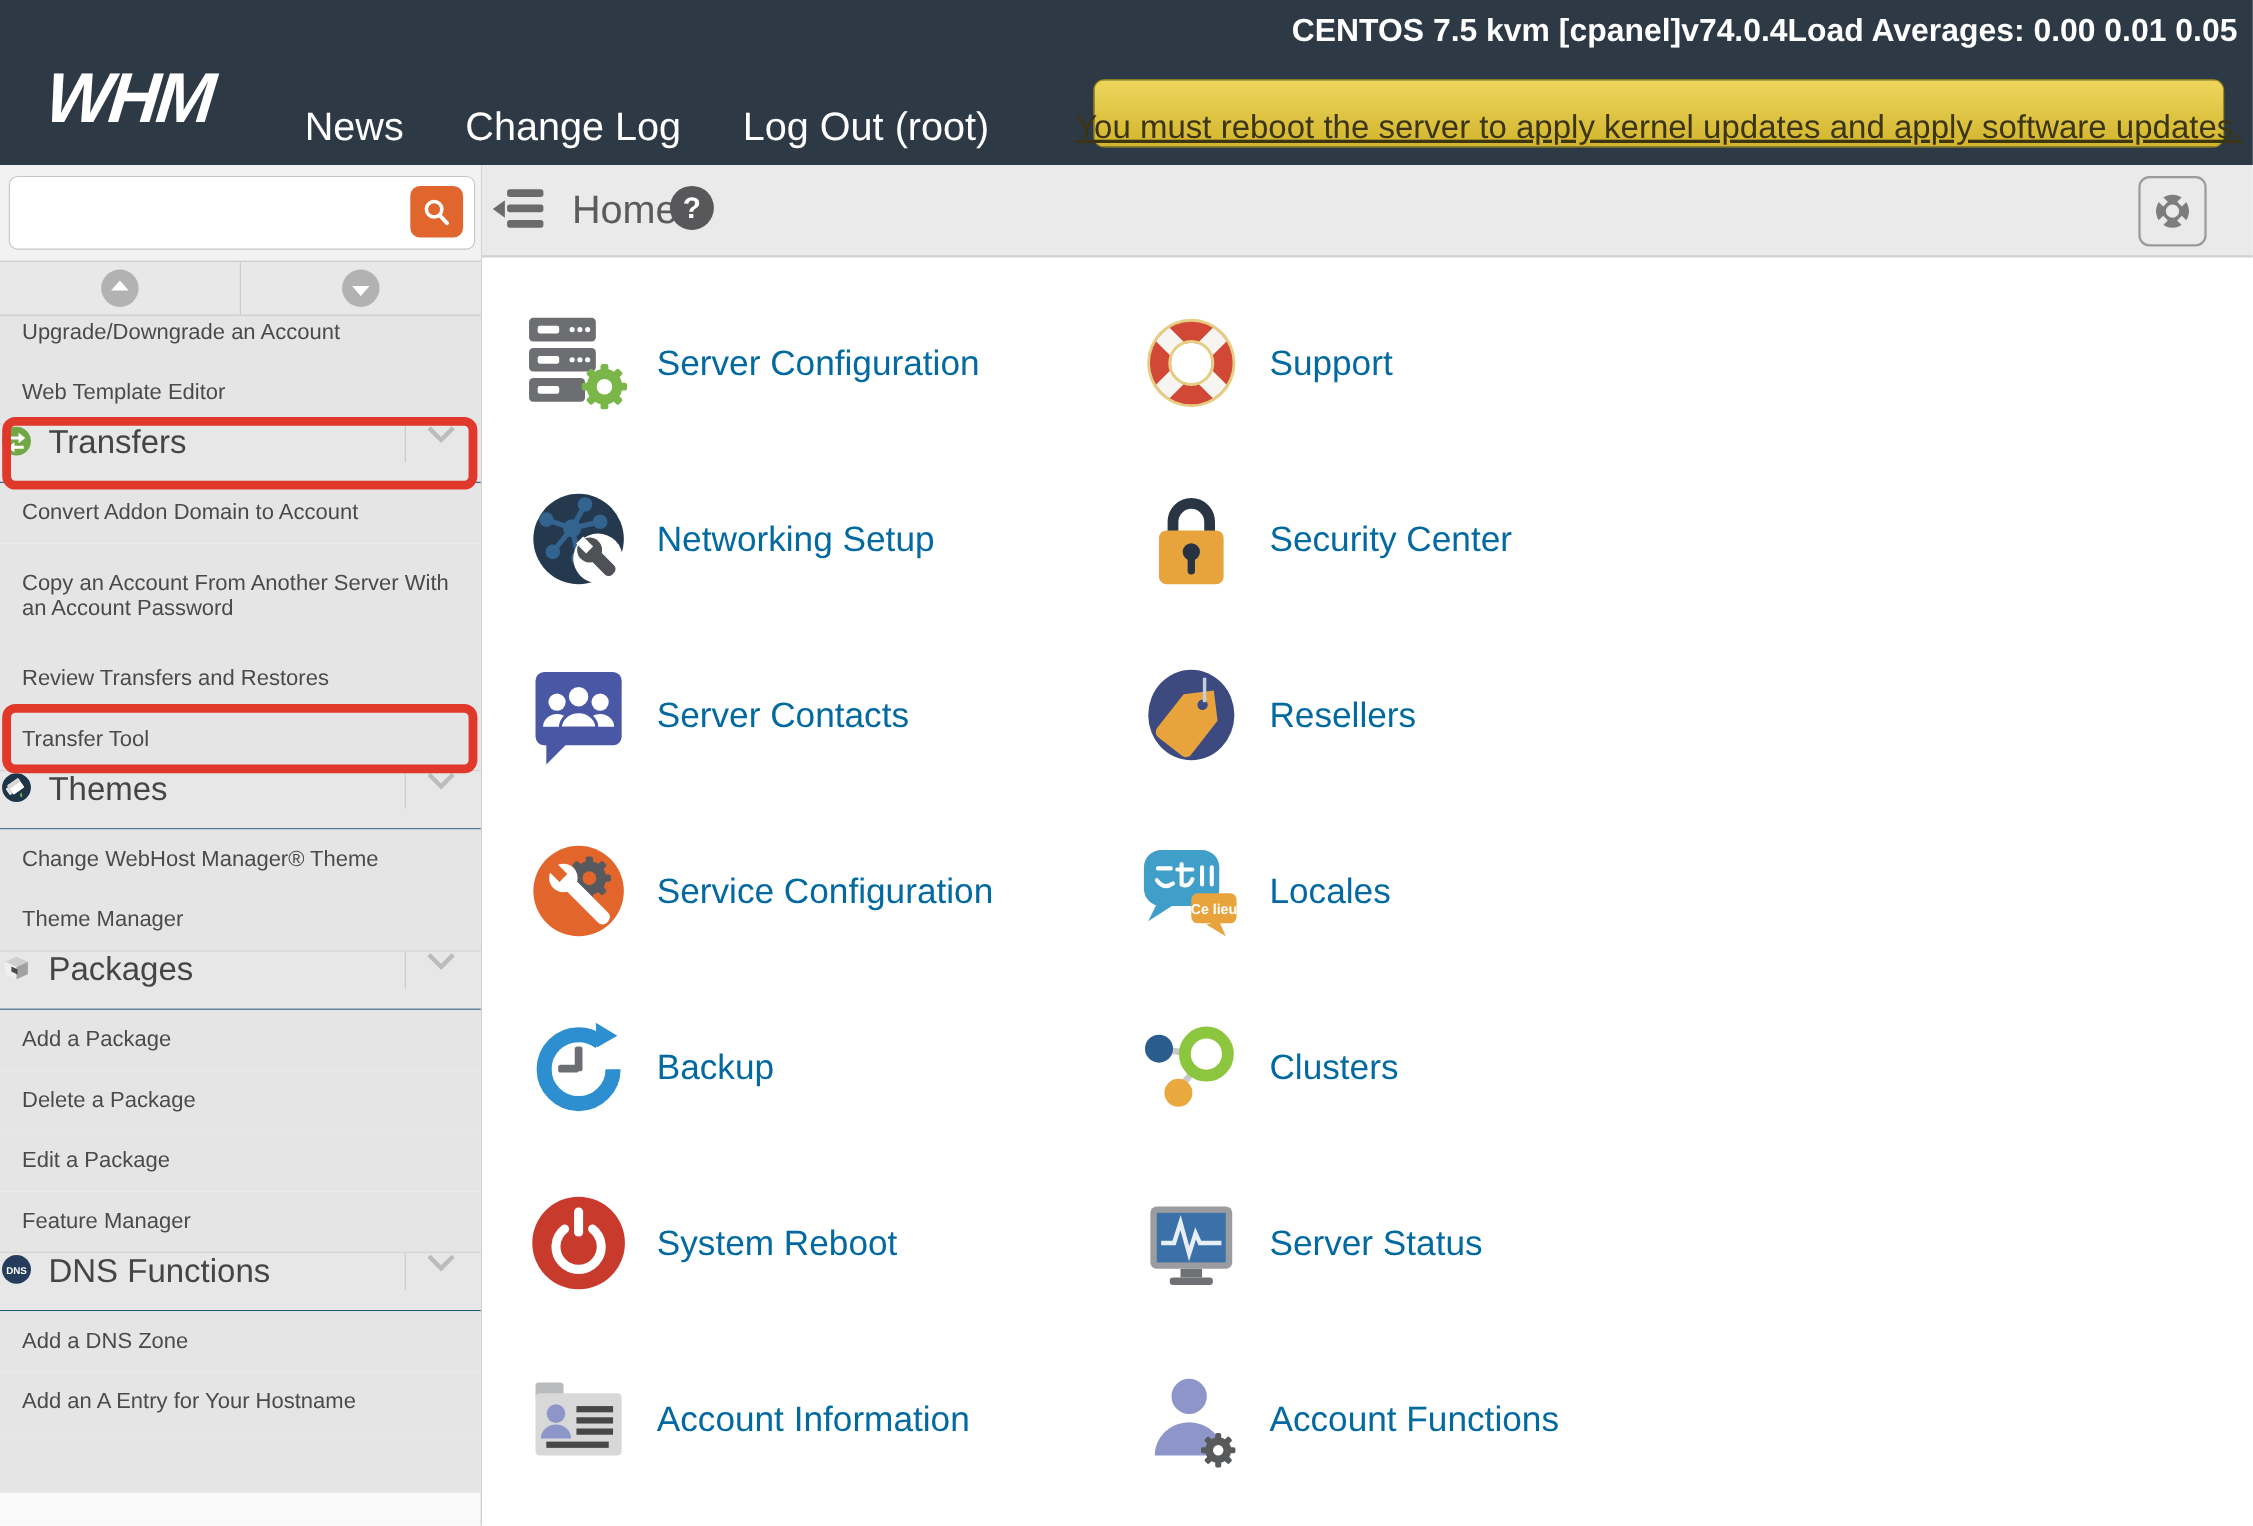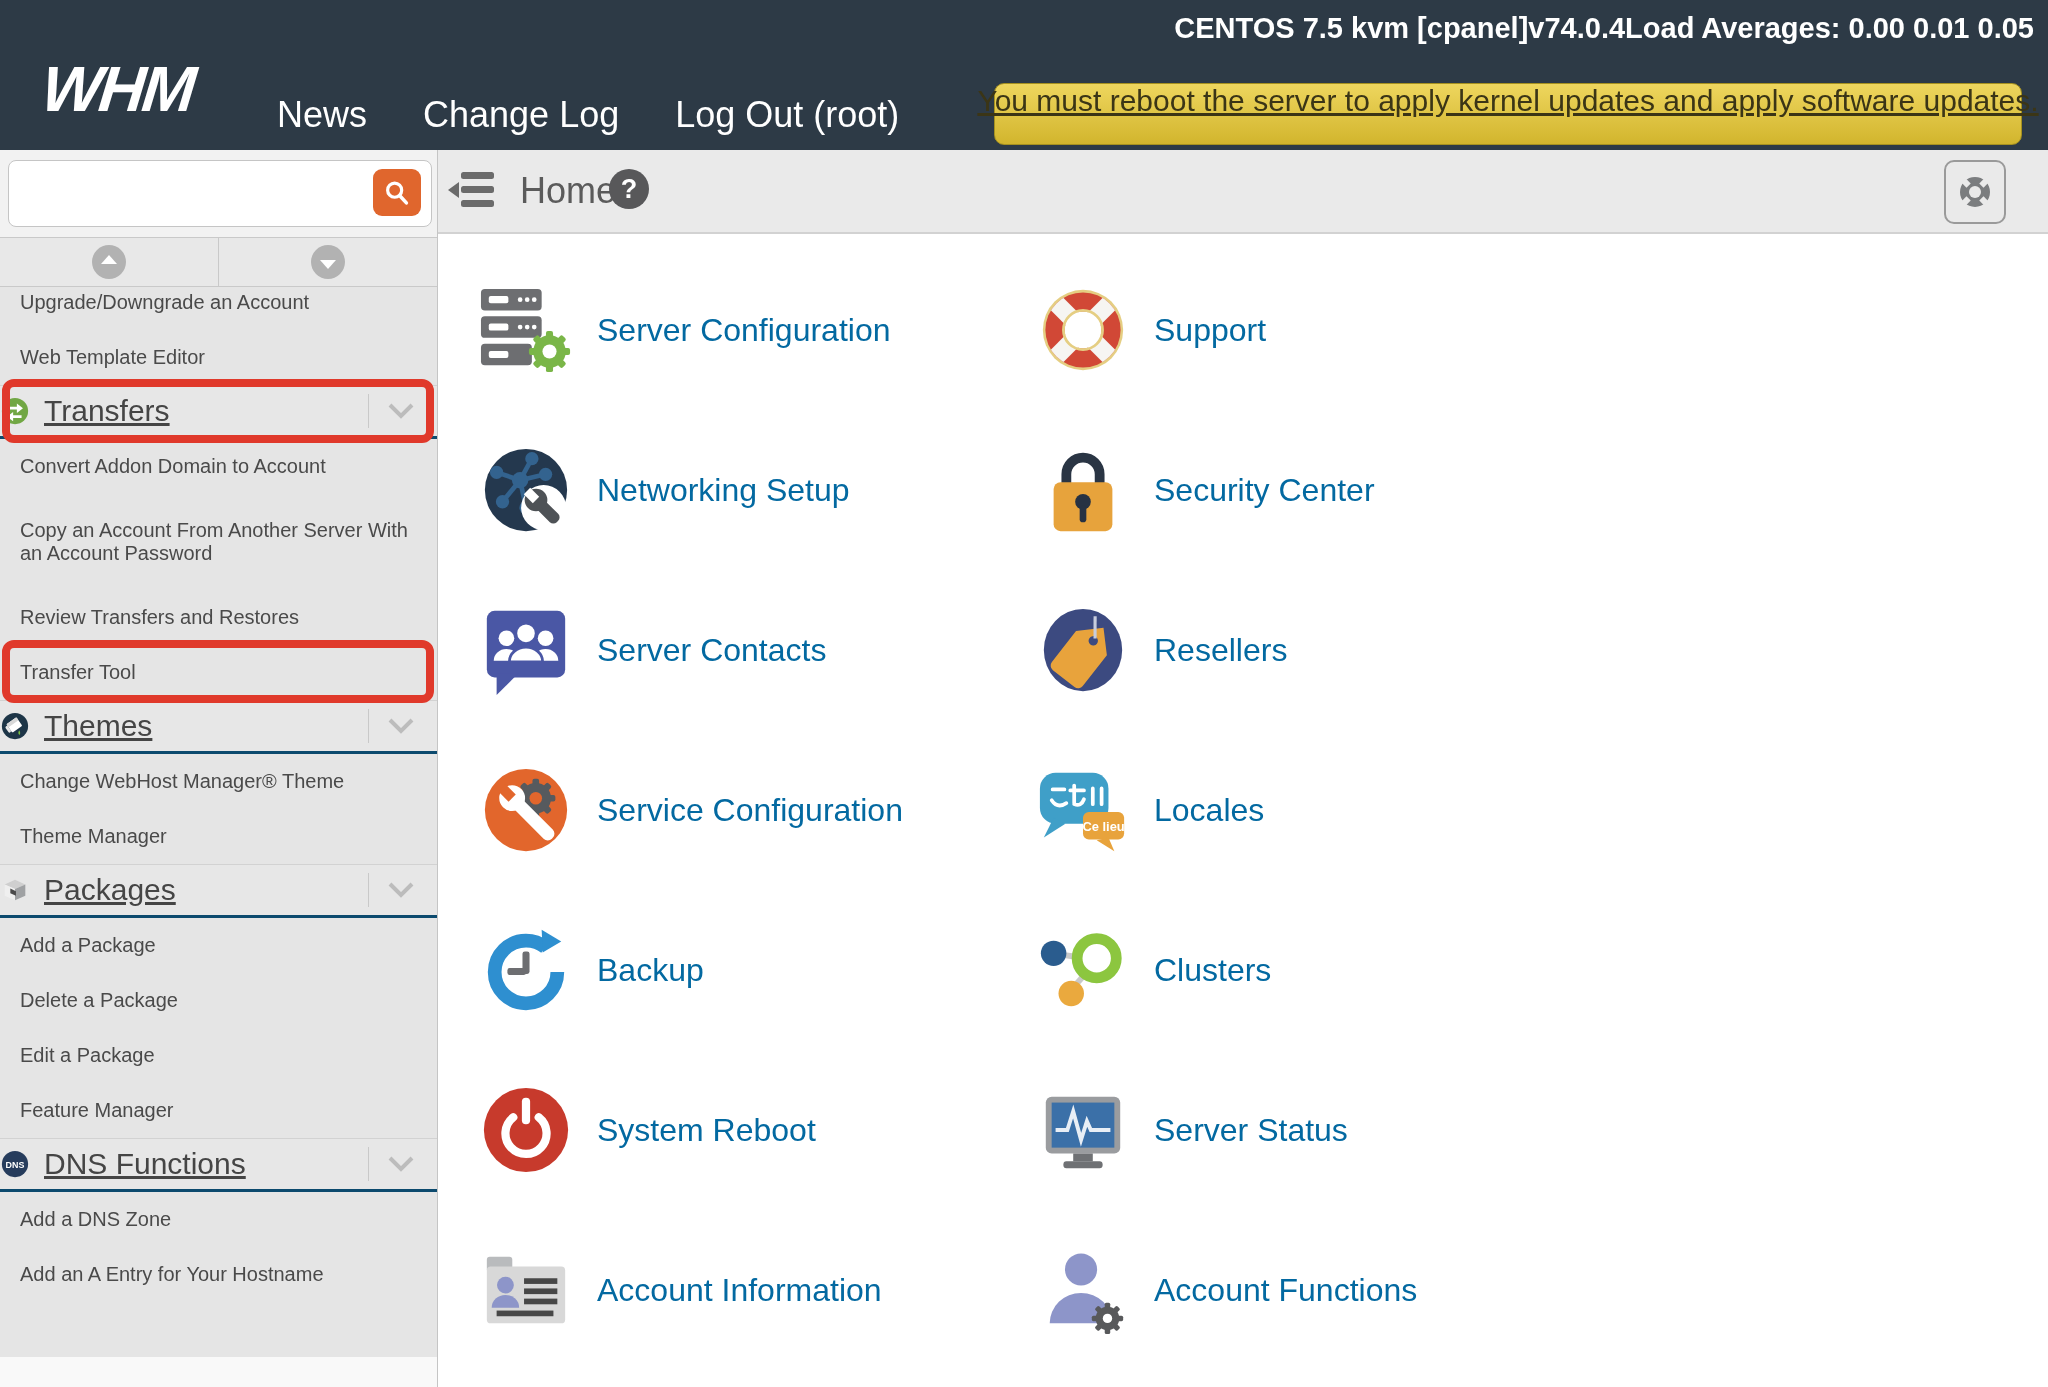--- a/index.html
+++ b/index.html
@@ -9,21 +9,21 @@
   
   #topbar { position:absolute; left:0; top:0; width:2048px; height:150px; background:#2d3a46; }
   #logo { position:absolute; left:42px; top:52px; color:#fff; font-size:64px; font-weight:bold;
           font-style:italic; letter-spacing:-3px; transform:skewX(-6deg); }
   #topnav { position:absolute; left:277px; top:94px; display:flex; gap:56px; }
   #topnav .navlink { color:#fff; font-size:36px; cursor:pointer; white-space:nowrap; }
   #status { position:absolute; right:14px; top:12px; display:flex; color:#fff;
             font-size:29px; font-weight:600; }
   #banner { position:absolute; right:26px; top:72px; width:1028px; height:62px;
             background:linear-gradient(#eed65e,#d2b52d); border:1px solid #a6911f;
-            border-radius:10px; display:flex; align-items:flex-start; justify-content:center;margin-top:11px; }
+            border-radius:10px; display:flex; align-items:flex-end; justify-content:center; }
   #banner span { color:#3b3516; font-size:30px; text-decoration:underline; white-space:nowrap; }
 
   
   #sidebar { position:absolute; left:0; top:150px; width:438px; height:1237px;
              background:#f9f9f9; border-right:1px solid #c5c5c5; }
   #search-row { position:absolute; left:0; top:0; width:437px; height:87px; background:#f2f2f2; }
   #search-box { position:absolute; left:8px; top:10px; width:424px; height:67px; background:#fff;
                 border:1px solid #c5c5c5; border-radius:8px; }
   #search-input { position:absolute; left:10px; top:4px; width:350px; height:56px; border:none;
                   outline:none; font-size:30px; background:transparent; }
@@ -34,23 +34,23 @@
                 background:#e8e8e8; border-top:1px solid #c9c9c9; border-bottom:1px solid #c9c9c9;
                 z-index:4; }
   .scroll-cell { flex:1; display:flex; align-items:center; justify-content:center; cursor:pointer; }
   .scroll-cell:first-child { border-right:1px solid #c9c9c9; }
 
   #side-menu { position:absolute; left:0; top:125px; width:437px; z-index:1; }
   .side-item { position:relative; min-height:55px; display:flex; align-items:center;
                padding:0 14px 0 20px; color:#4a4a4a; font-size:20px; cursor:pointer;
                background:#e5e5e5; line-height:1.15; }
   .side-item.two-line { min-height:96px;justify-content:flex-end; }
-  .side-header { position:relative; height:54px; display:flex; align-items:center;
-                 background:#e7e7e7; border-top:1px solid #d2d2d2; border-bottom:3px solid #0c4a6e;
-                 color:#454545; font-size:30px; cursor:pointer;text-decoration:underline; }
+  .side-header { position:relative; height:54px; display:flex; align-items:flex-start;
+                 background:#e7e7e7; border-top:1px solid #d2d2d2; border-bottom:1px solid #0c4a6e;
+                 color:#454545; font-size:30px; cursor:pointer; }
   .side-header .hicon { width:30px; height:30px; flex:0 0 auto; }
   .side-header .hlabel { margin-left:14px; flex:1; }
   .side-header .hdivider { width:1px; height:34px; background:#c9c9c9; margin-right:18px; }
   .side-header .hchevron { width:28px; height:18px; margin-right:22px; }
   .annotation-ring { position:absolute; left:2px; right:3px; top:-7px; bottom:-7px;
                      border:8px solid #e0392b; border-radius:12px; z-index:6; pointer-events:none; }
   .ring-tight { top:-5px; bottom:-3px; }
 
   
   #crumbbar { position:absolute; left:438px; top:150px; width:1610px; height:84px;

